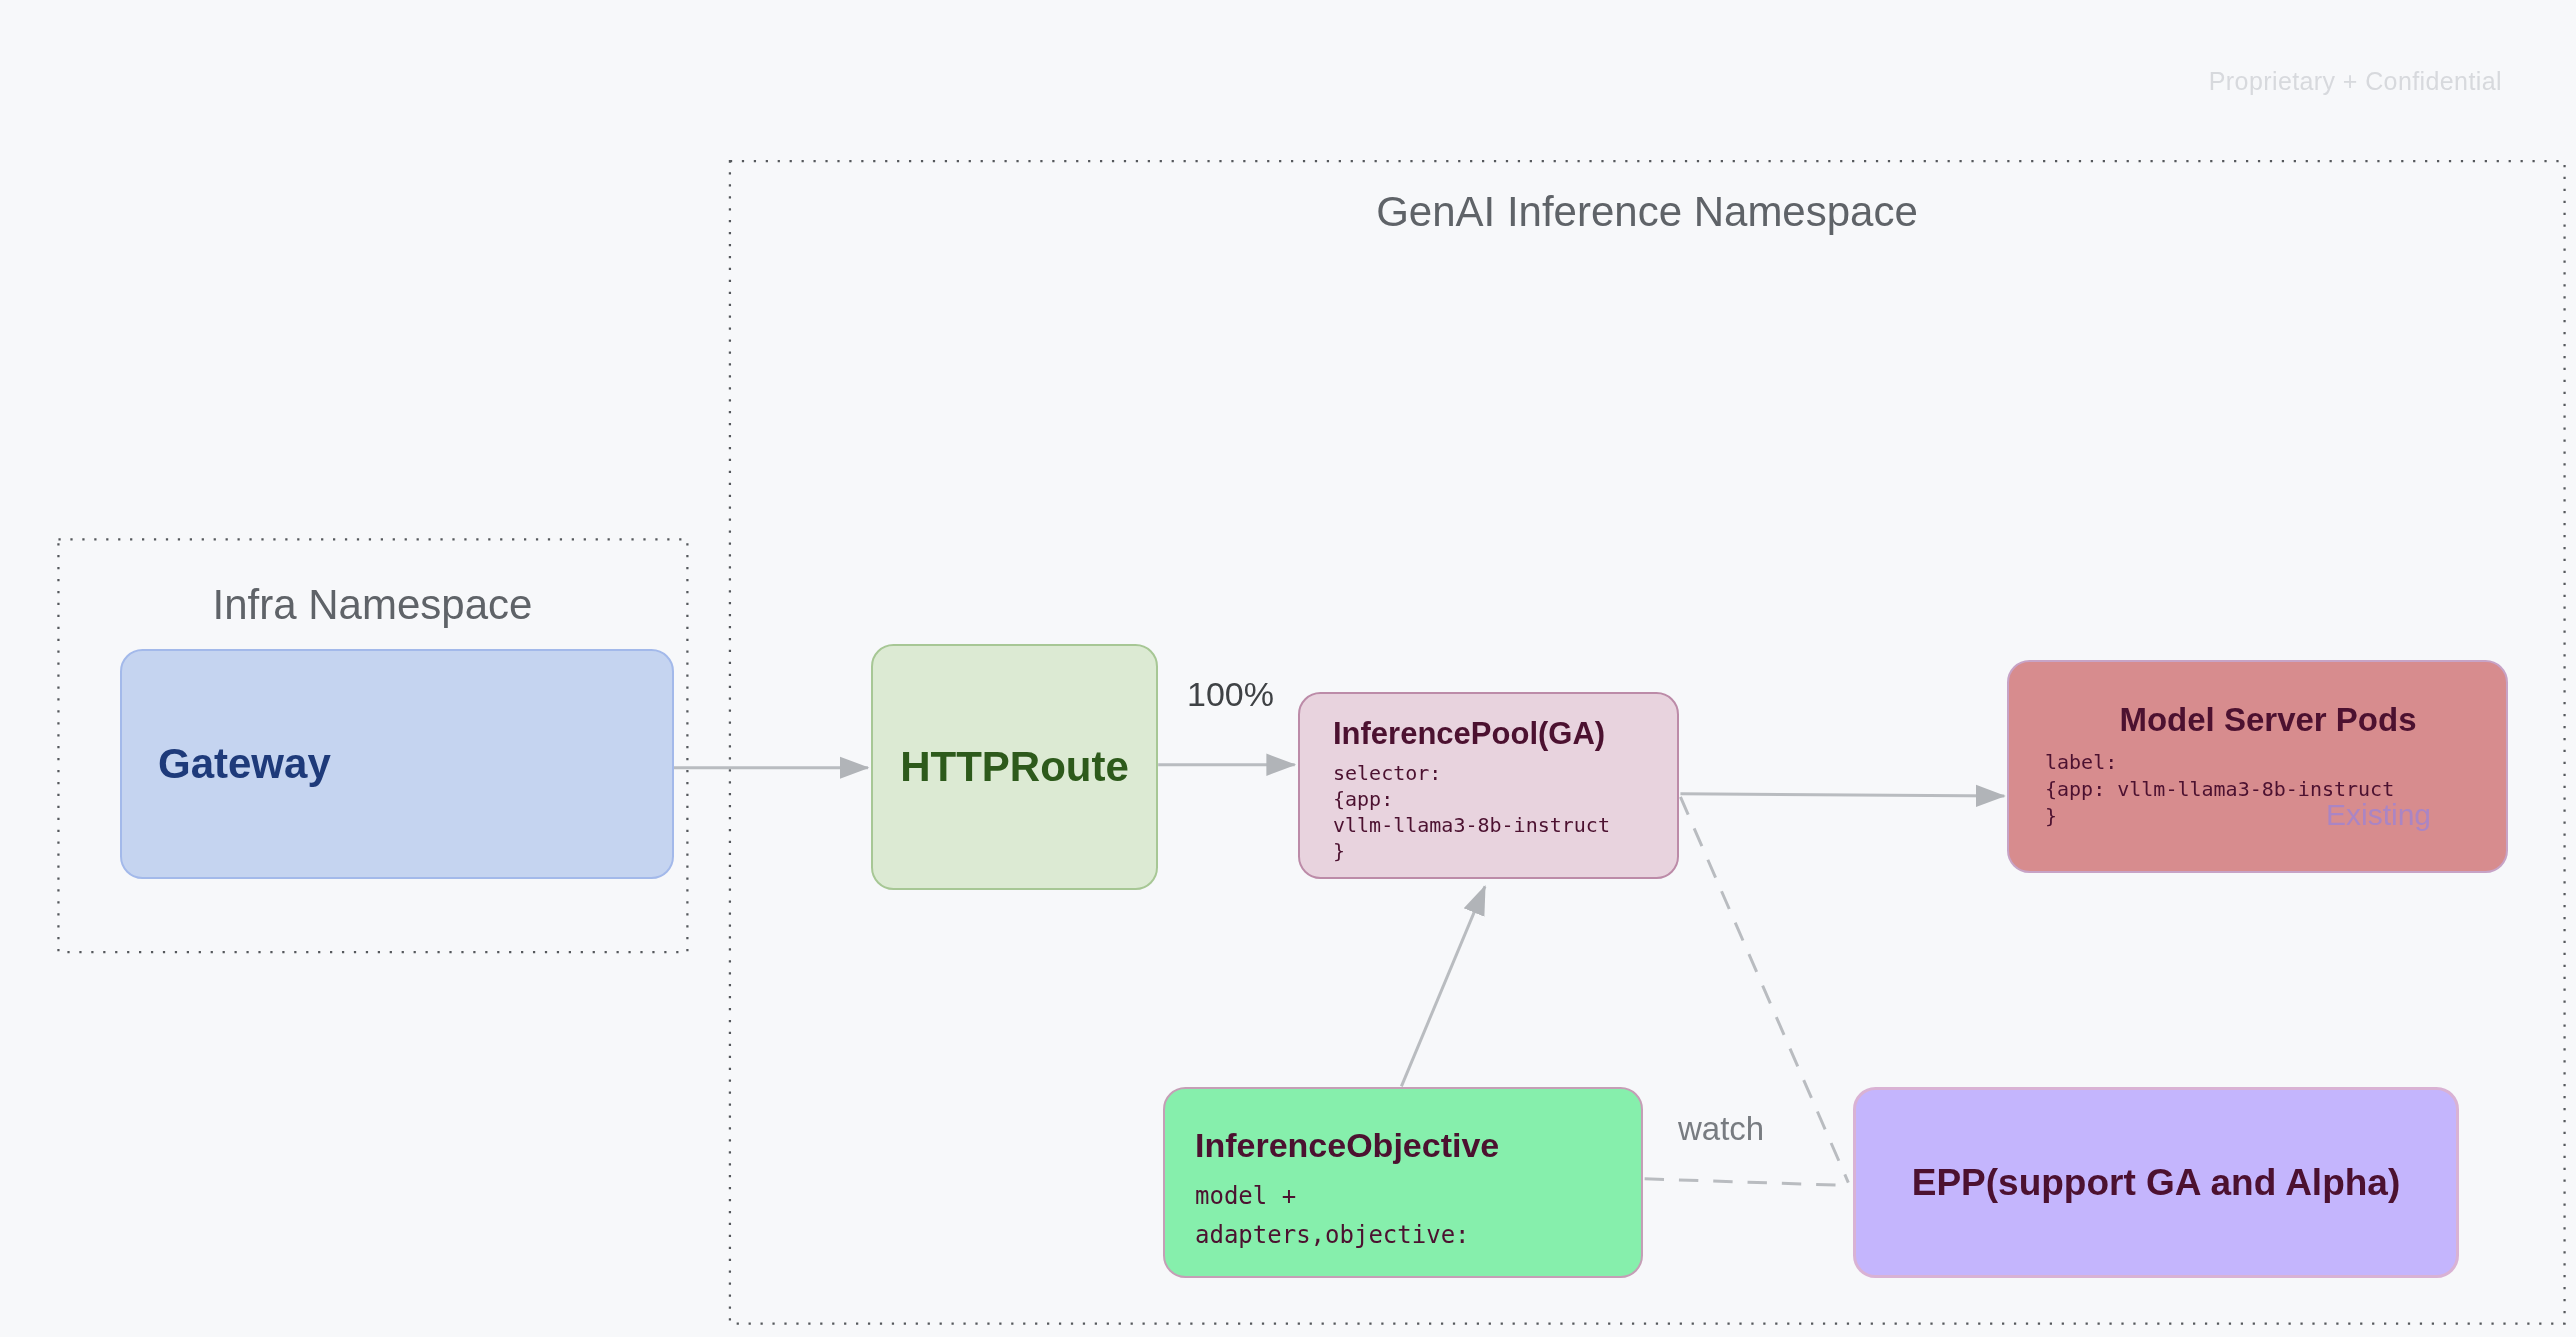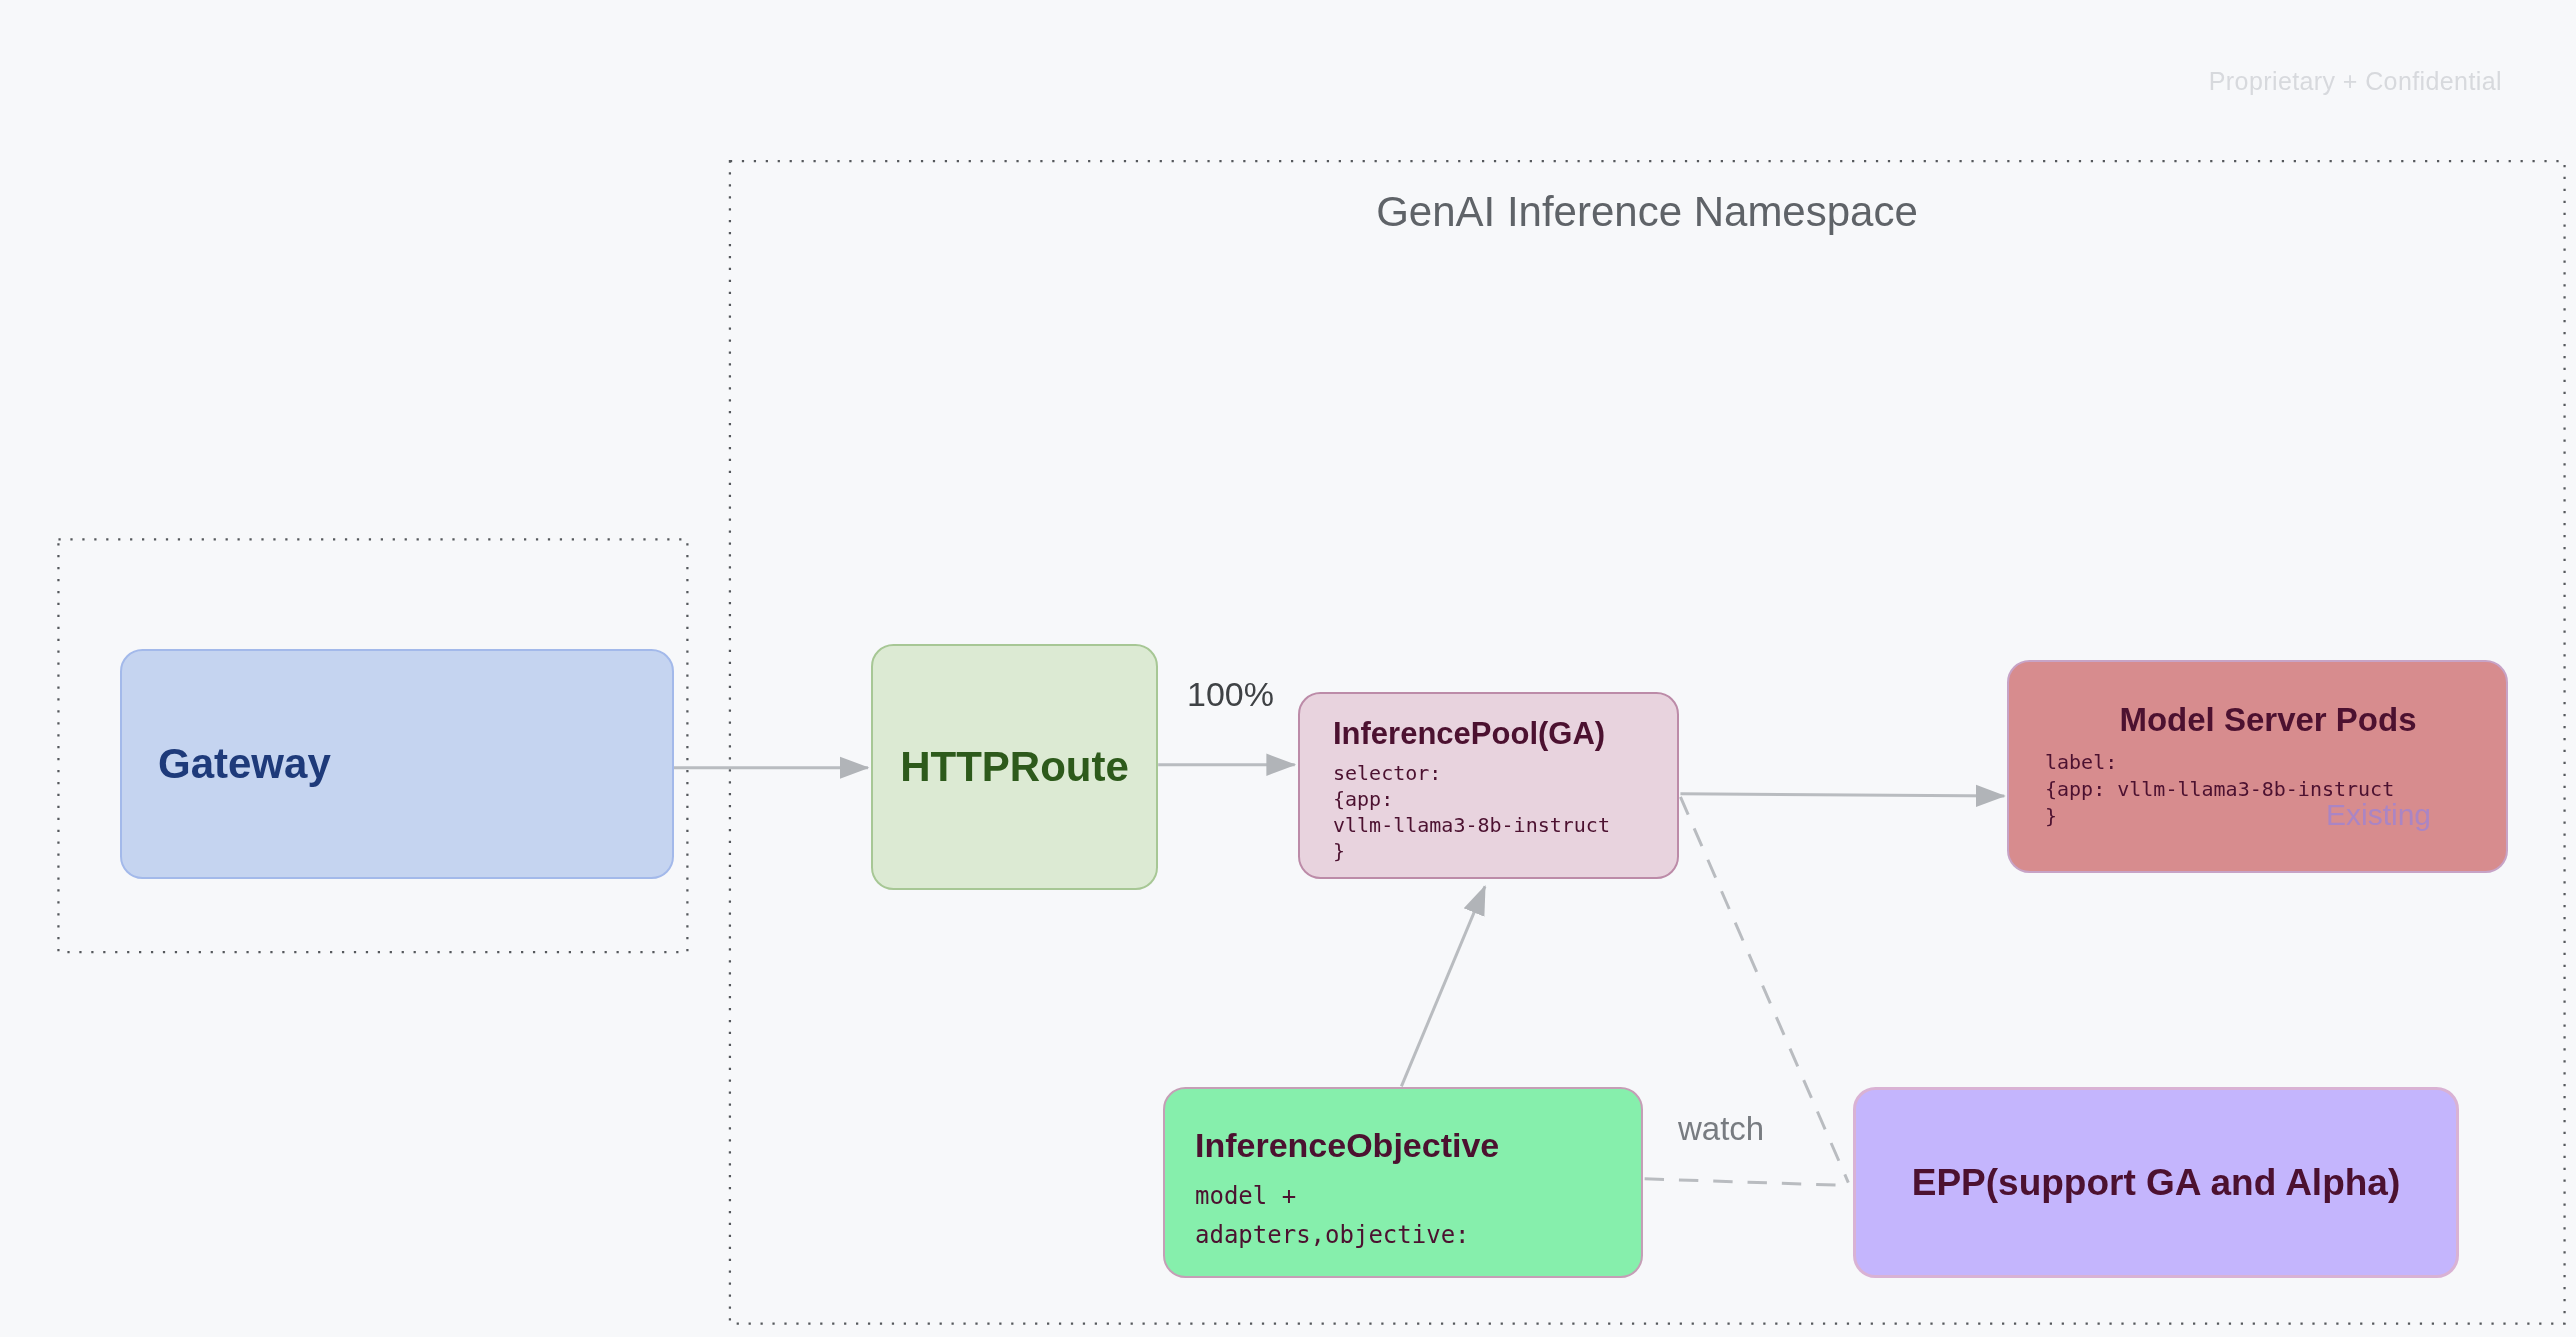--- a/index.html
+++ b/index.html
@@ -102,20 +102,21 @@
     <line class="edge" x1="2252" y1="1064" x2="2686" y2="1067" marker-end="url(#ah)"></line>
     <line class="edge" x1="1878" y1="1456" x2="1990" y2="1188" marker-end="url(#ah)"></line>
 
     <line class="edge dash" x1="2252" y1="1068" x2="2477" y2="1585"></line>
     <line class="edge dash" x1="2204" y1="1580" x2="2478" y2="1589"></line>
   </svg>
 
   <div class="watermark">Proprietary + Confidential</div>
 
   <div class="ns-title genai">GenAI Inference Namespace</div>
+  <div class="ns-title infra">Infra Namespace</div>
 
   <div class="node gateway">
     <span class="node-label">Gateway</span>
   </div>
 
   <div class="node httproute">
     <span class="node-label">HTTPRoute</span>
   </div>
 
   <div class="node pool">

